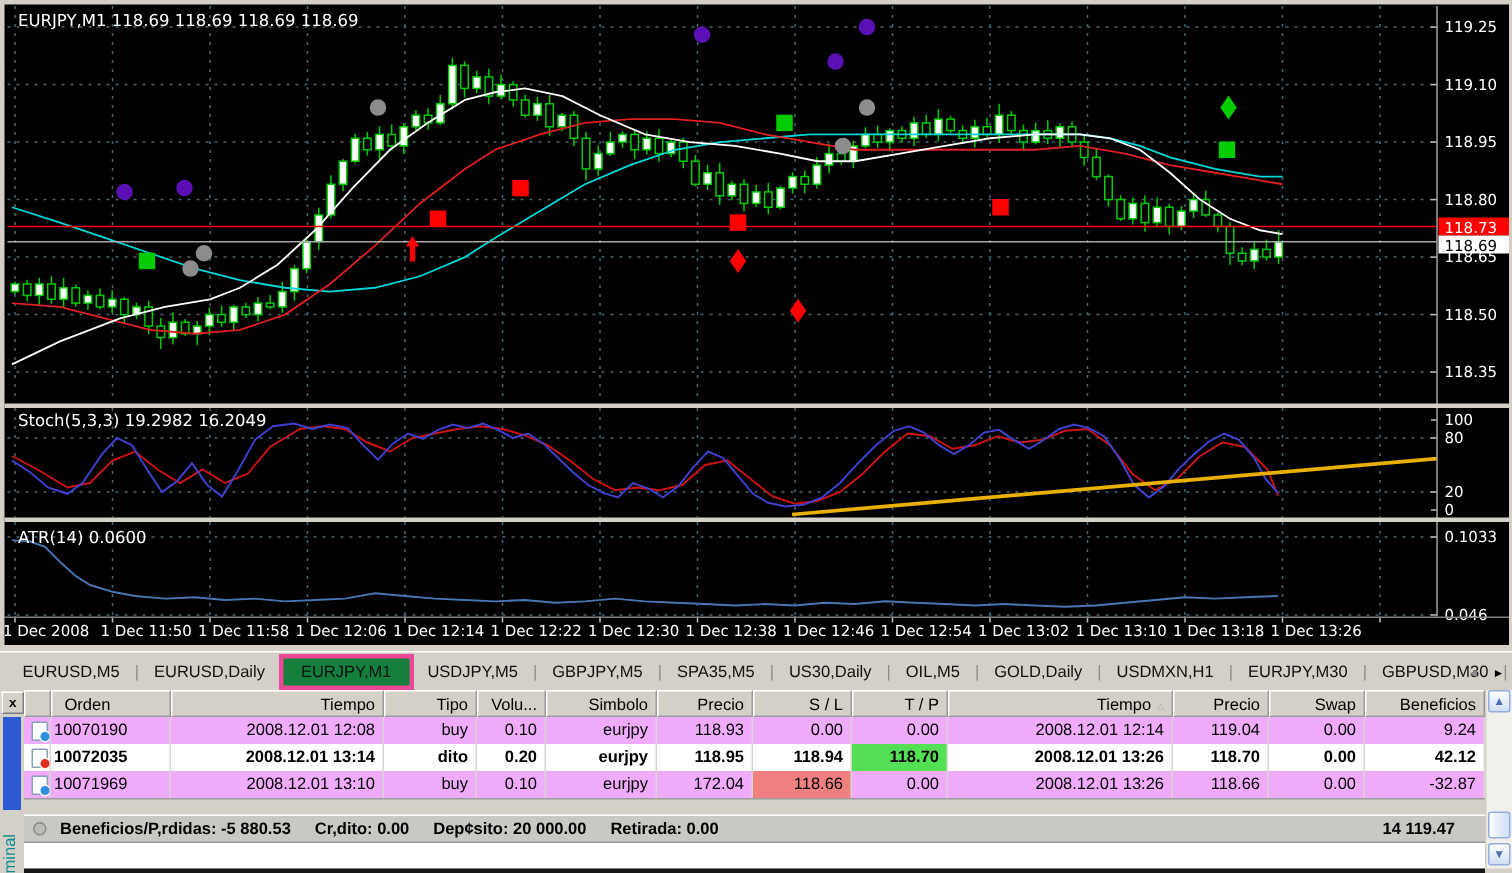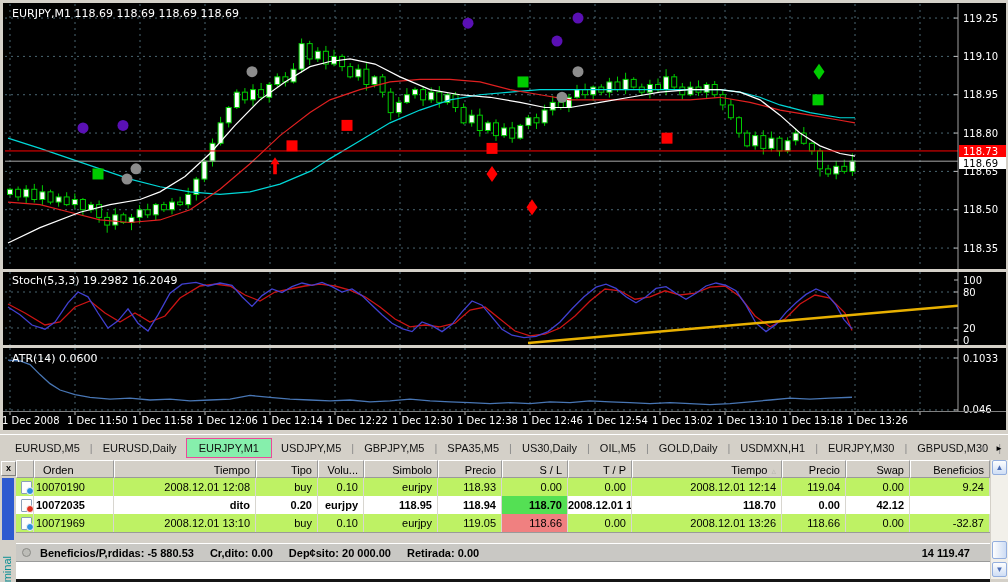--- a/index.html
+++ b/index.html
@@ -5,21 +5,21 @@
   html,body{margin:0;padding:0;background:#d4d0c8;}
   #root{position:relative;width:1008px;height:582px;background:#d4d0c8;overflow:hidden;
         font-family:"Liberation Sans",sans-serif;-webkit-font-smoothing:none;}
   svg text{font-family:"DejaVu Sans",sans-serif;}
 
   
   .tabbar{position:absolute;top:434px;left:0;width:1008px;height:26px;background:#d4d0c8;
           border-top:1px solid #ffffff;box-sizing:border-box;display:flex;align-items:center;
           padding-left:6px;font-size:11px;color:#111;}
   .tab{padding:3px 9px;white-space:nowrap;}
-  .tab.active{background:#86efac;border:1px solid #ec4899;padding:3px 12px;text-align:right;}
+  .tab.active{background:#15803d;border:3px solid #ec4899;padding:3px 12px;text-align:right;}
   .sep{color:#8a8a8a;padding:0 1px;}
   .scrollarrows{position:absolute;right:5px;top:9px;font-size:8px;}
   .arrow-left{color:#8a8a8a;margin-right:7px;}
   .arrow-right{color:#000;}
 
   
   .terminal{position:absolute;top:460px;left:0;width:1008px;height:122px;background:#d4d0c8;}
   .side{position:absolute;left:0;top:0;width:16px;height:122px;}
   .xbtn{width:13px;height:13px;margin:1px;background:#d4d0c8;border:1px solid #808080;
         border-top-color:#fff;border-left-color:#fff;font-size:9px;line-height:12px;
@@ -28,21 +28,21 @@
   .vlabel{position:absolute;bottom:0;left:1px;writing-mode:vertical-rl;transform:rotate(180deg);
           font-size:11px;color:#0c8f94;}
   .tbl{position:absolute;left:16px;top:0;width:974px;}
   .thead,.trow{display:grid;grid-template-columns:18px 80px 142px 62px 46px 74px 64px 66px 64px 150px 64px 64px 80px;
                height:18px;line-height:18px;font-size:11px;color:#000;}
   .hc{background:#d4d0c8;border-right:1px solid #9a9a9a;border-left:1px solid #ffffff;
       border-bottom:1px solid #9a9a9a;border-top:1px solid #ffffff;text-align:right;
       padding-right:5px;white-space:nowrap;overflow:hidden;box-sizing:border-box;}
   .hc.left{text-align:left;padding-left:8px;}
   .sortmark{color:#b8b8b0;font-size:9px;margin-left:4px;}
-  .trow{background:#bef264;}
+  .trow{background:#f0abfc;}
   .trow.w{background:#ffffff;font-weight:bold;}
   .tc{text-align:right;padding-right:5px;border-right:1px solid #d8d6d0;white-space:nowrap;
       overflow:hidden;box-sizing:border-box;}
   .tc.left{text-align:left;padding-left:2px;}
   .hl-green{background:#54e054;}
   .hl-pink{background:#f08080;}
   .doc{display:inline-block;width:9px;height:11px;background:#fdfdfd;border:1px solid #8aa0b8;
        border-radius:1px;position:relative;margin-left:3px;margin-top:3px;}
   .doc::after{content:"";position:absolute;right:-3px;bottom:-2px;width:6px;height:6px;
               border-radius:50%;border:1px solid #f8f8f8;}
@@ -544,40 +544,41 @@
         <div class="tc">0.00</div>
         <div class="tc">2008.12.01 12:14</div>
         <div class="tc">119.04</div>
         <div class="tc">0.00</div>
         <div class="tc">9.24</div>
       </div>
 
       <div class="trow w">
         <div class="tc left"><span class="doc sell"></span></div>
         <div class="tc left">10072035</div>
+        <div class="tc">2008.12.01 13:14</div>
         <div class="tc">dito</div>
         <div class="tc">0.20</div>
         <div class="tc">eurjpy</div>
         <div class="tc">118.95</div>
         <div class="tc">118.94</div>
         <div class="tc hl-green">118.70</div>
         <div class="tc">2008.12.01 13:26</div>
         <div class="tc">118.70</div>
         <div class="tc">0.00</div>
         <div class="tc">42.12</div>
       </div>
 
       <div class="trow">
         <div class="tc left"><span class="doc buy"></span></div>
         <div class="tc left">10071969</div>
         <div class="tc">2008.12.01 13:10</div>
         <div class="tc">buy</div>
         <div class="tc">0.10</div>
         <div class="tc">eurjpy</div>
-        <div class="tc">119.05</div>
+        <div class="tc">172.04</div>
         <div class="tc hl-pink">118.66</div>
         <div class="tc">0.00</div>
         <div class="tc">2008.12.01 13:26</div>
         <div class="tc">118.66</div>
         <div class="tc">0.00</div>
         <div class="tc">-32.87</div>
       </div>
 
       <div class="gap"></div>
 

